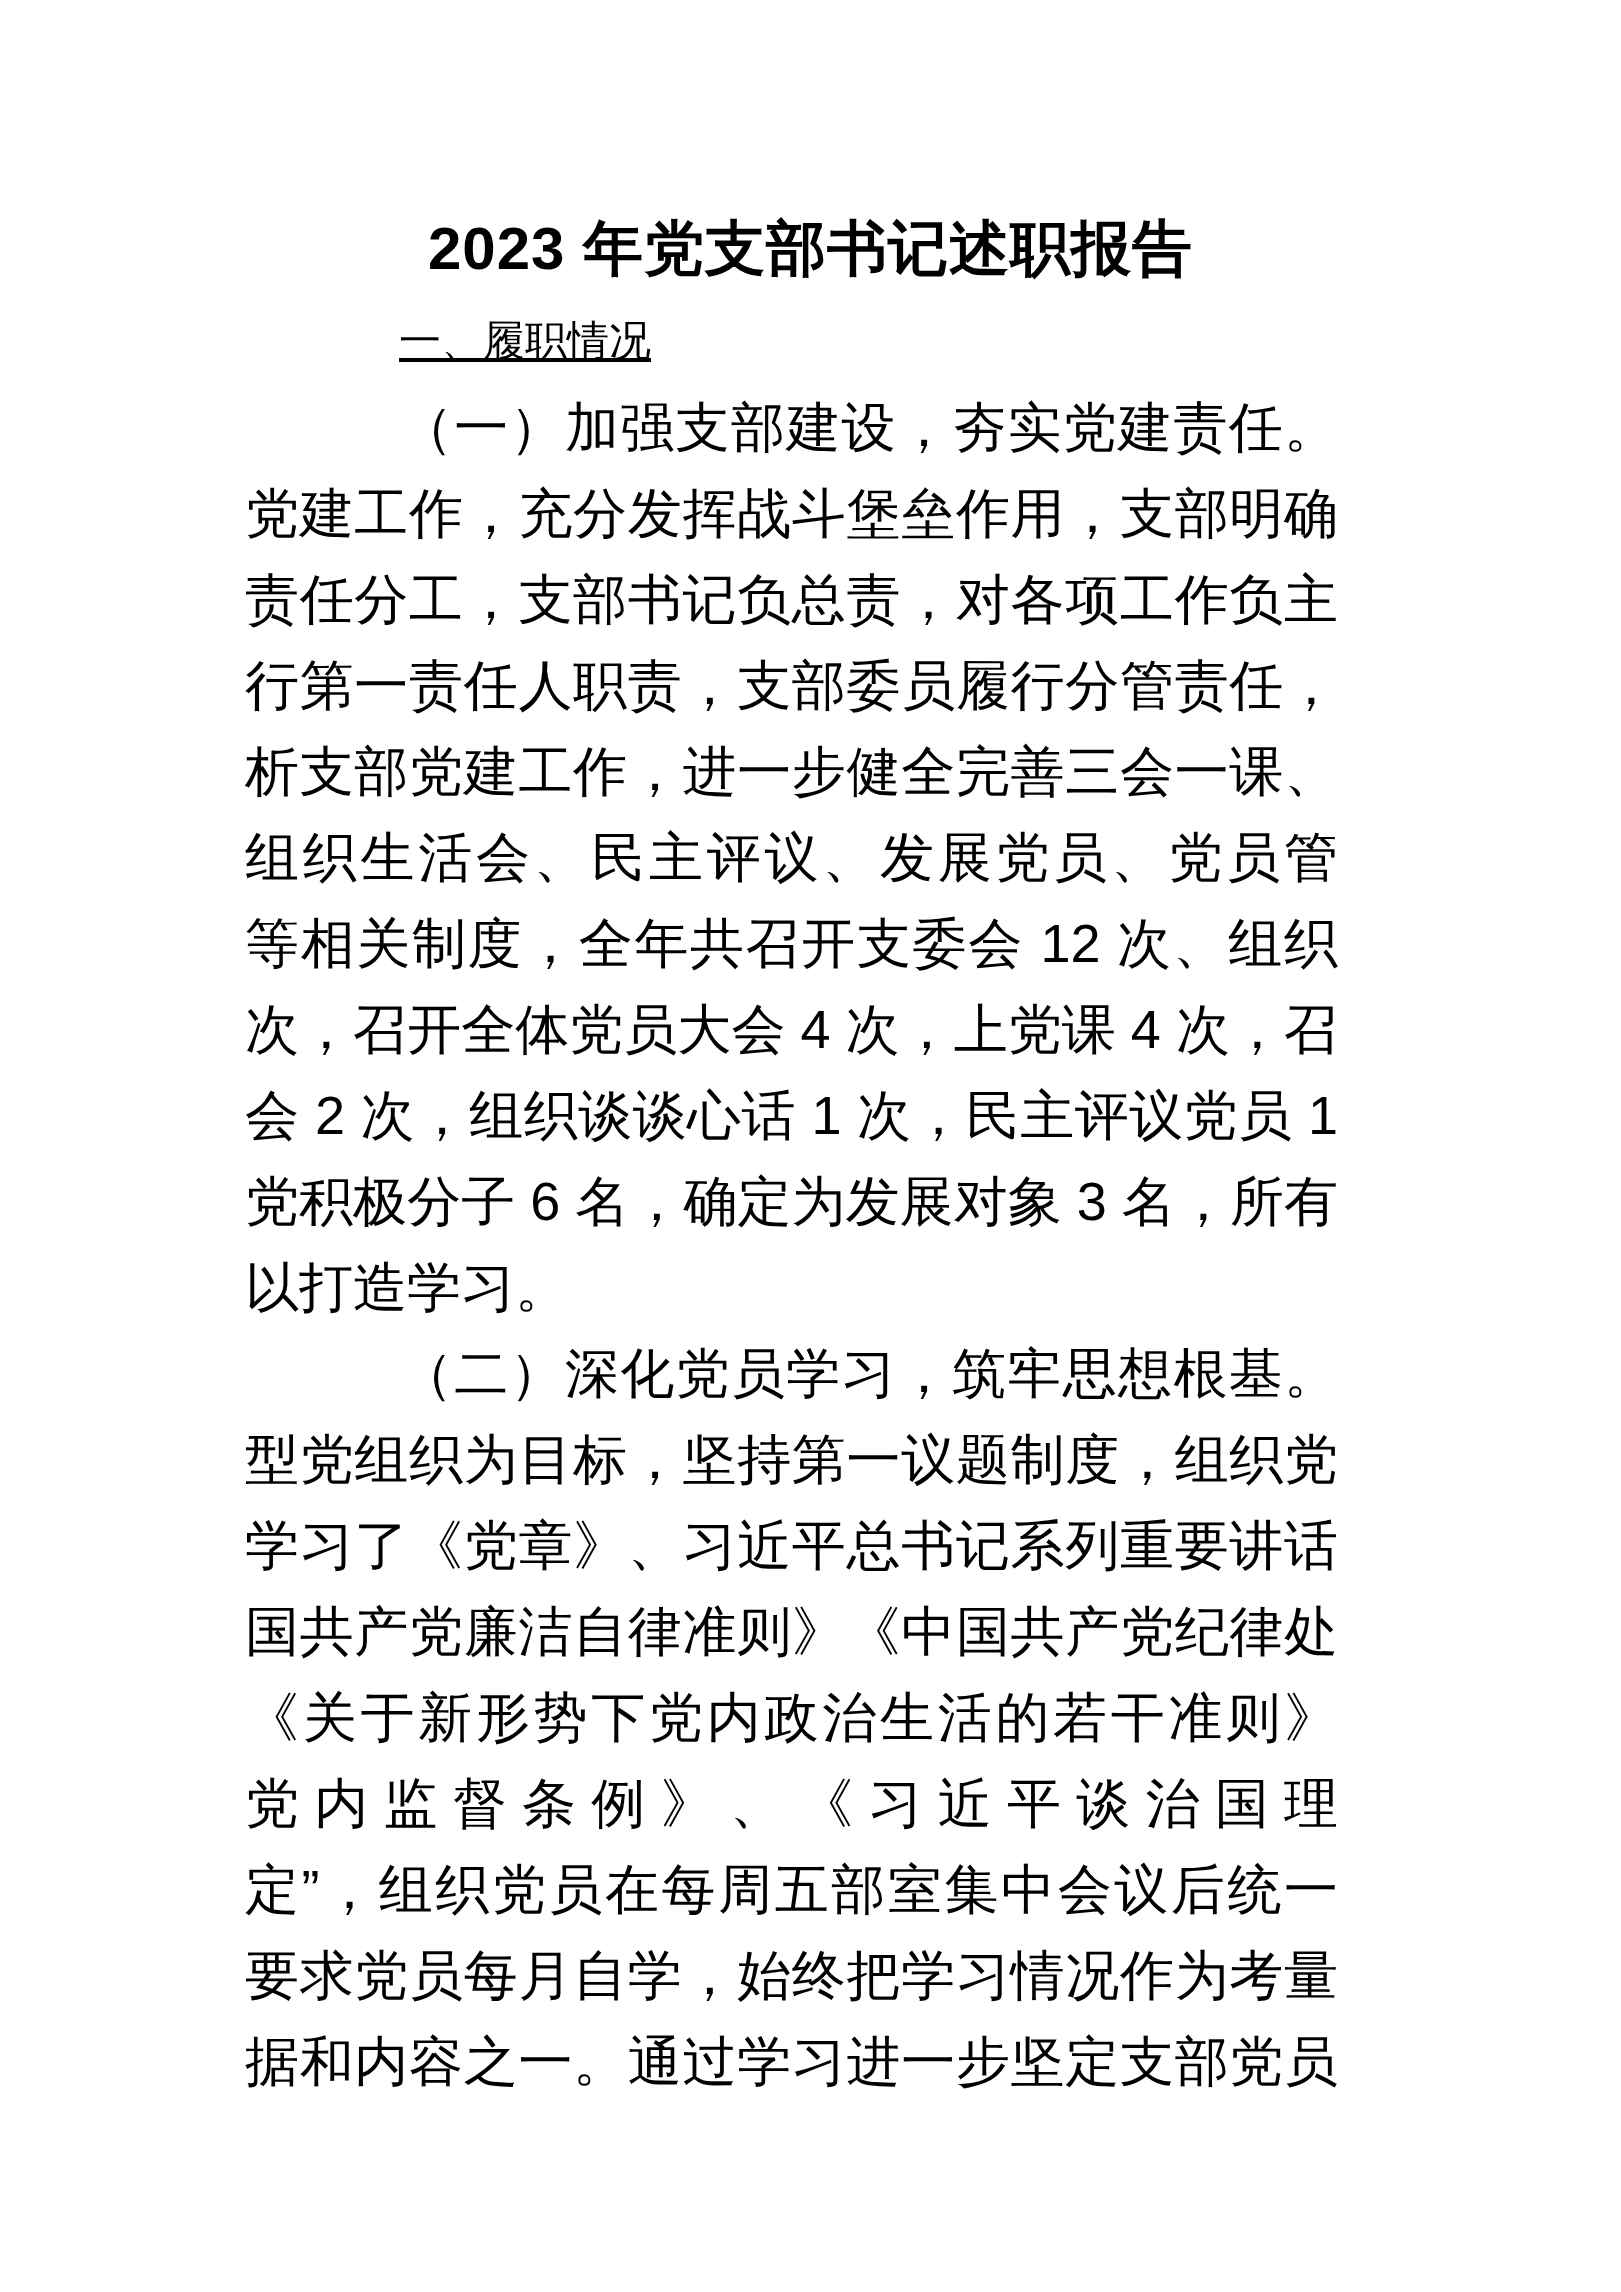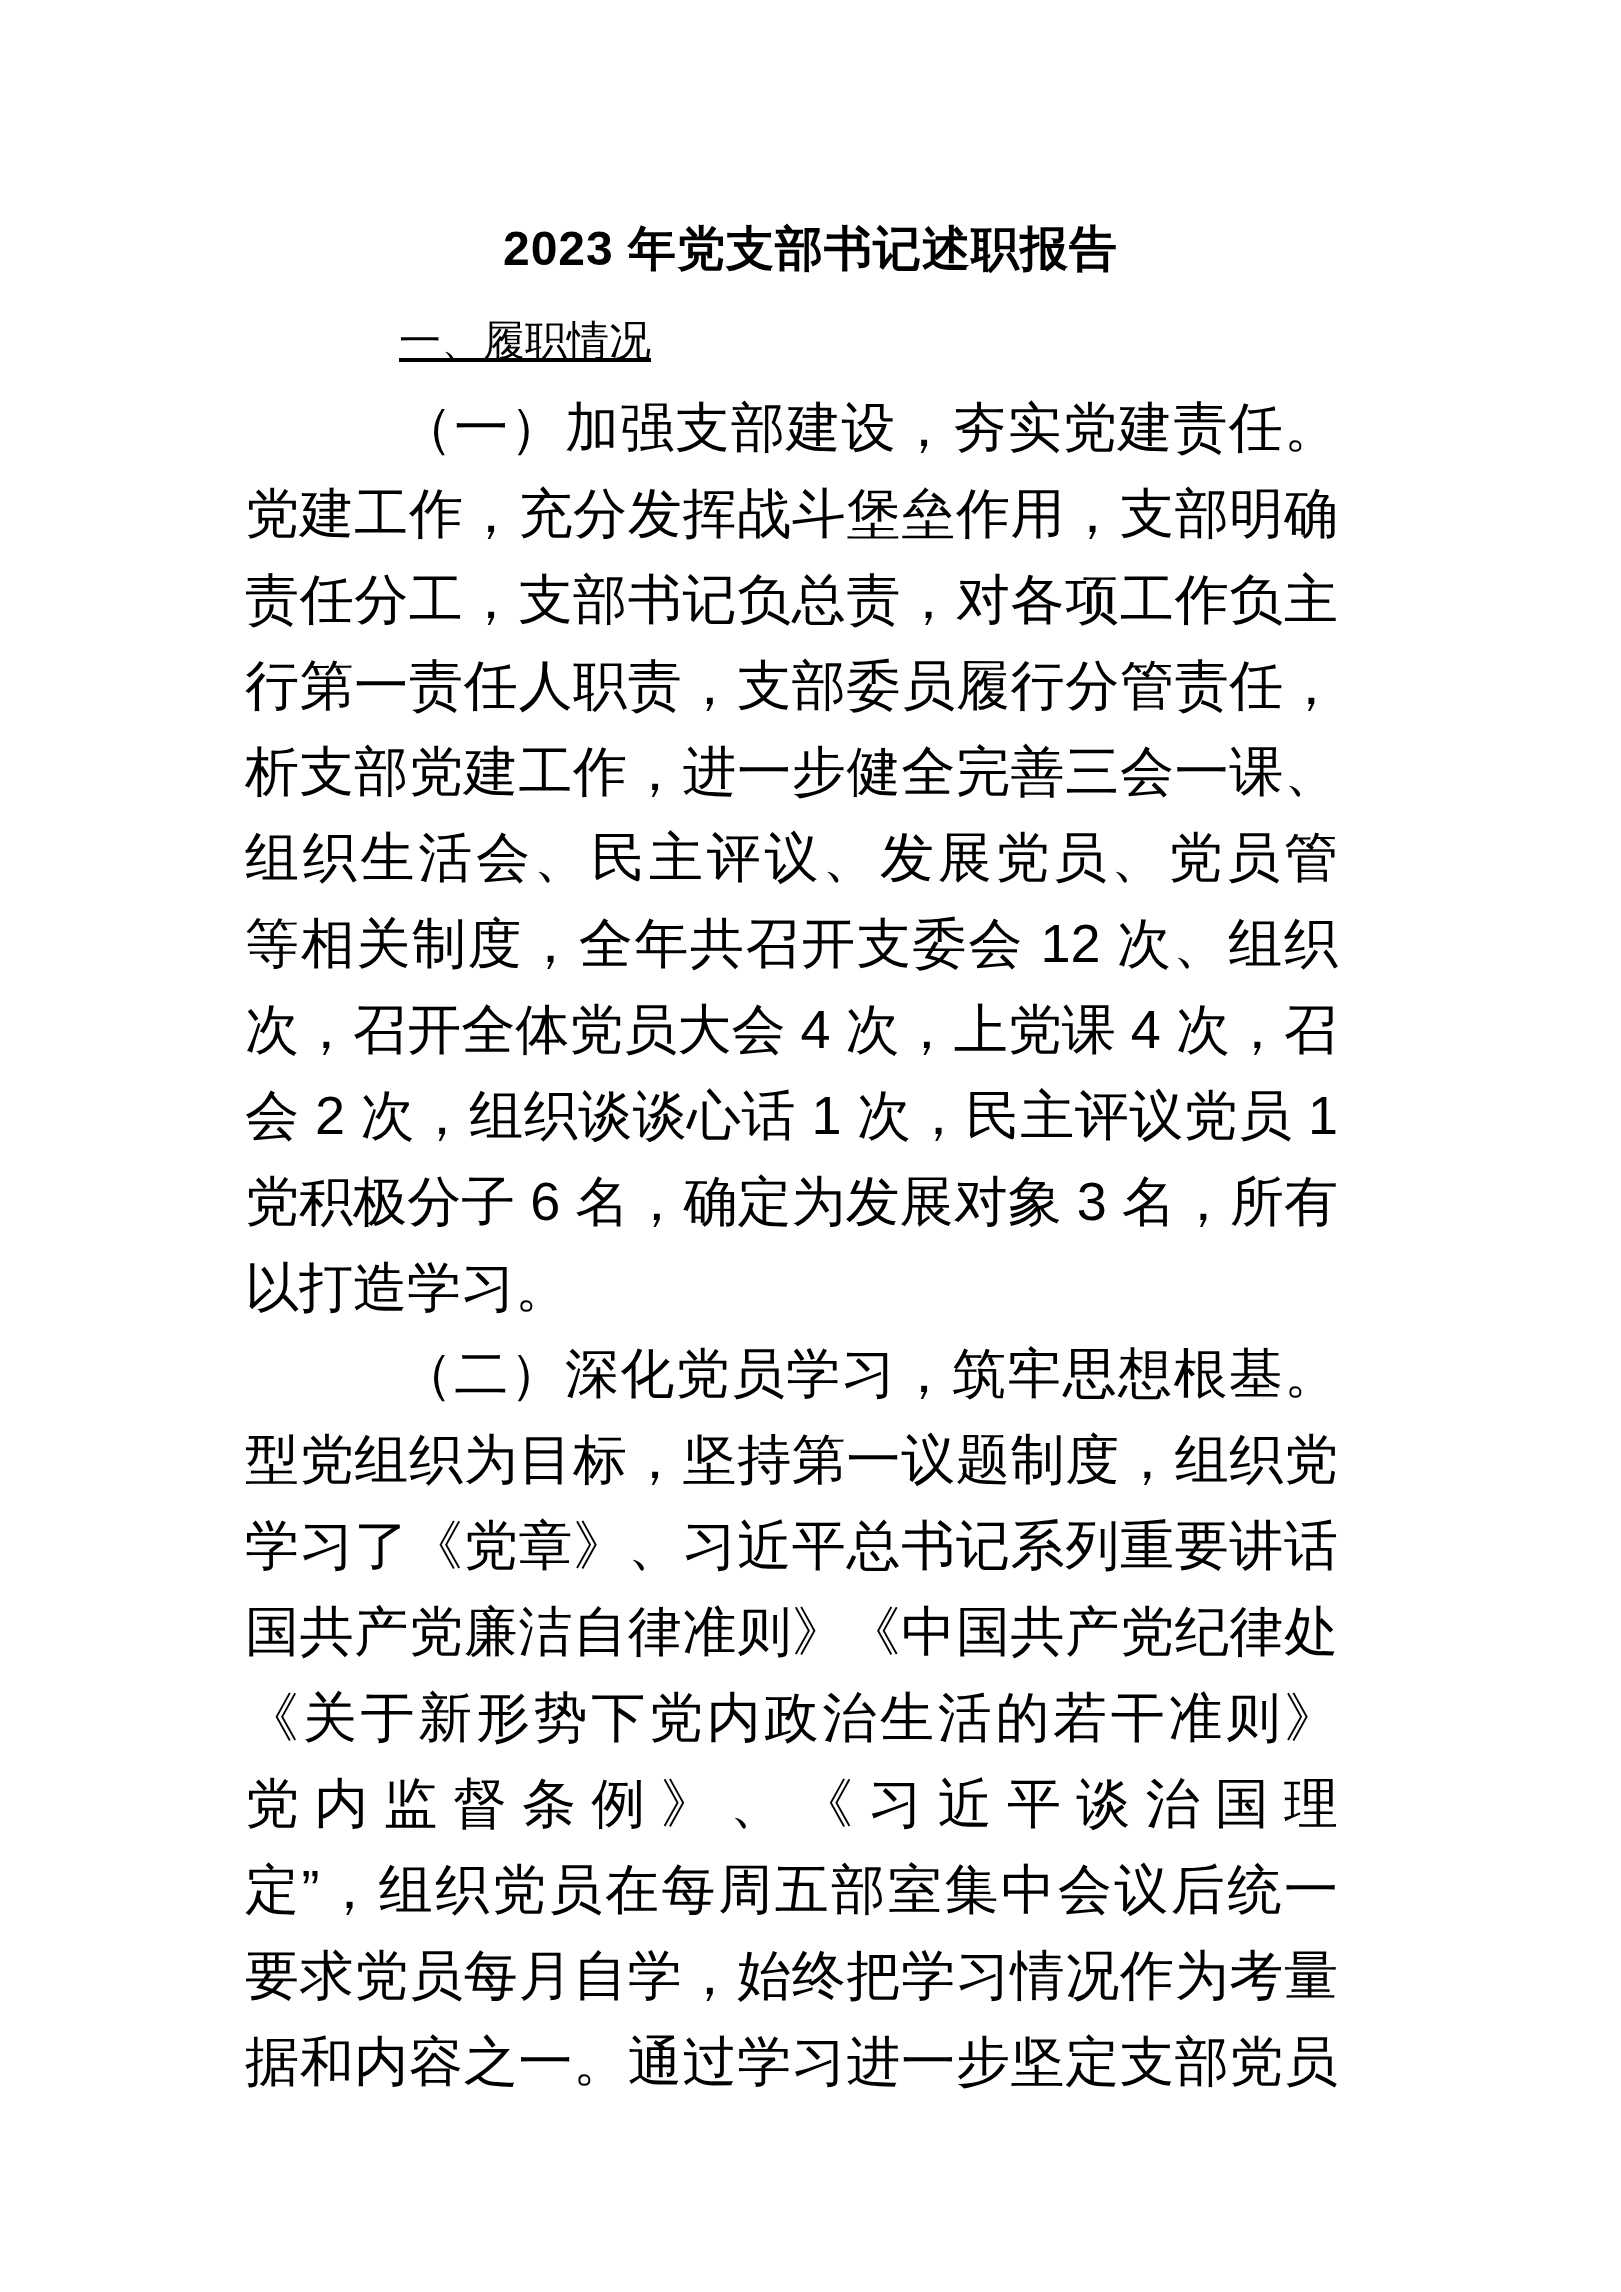--- a/index.html
+++ b/index.html
@@ -14,21 +14,21 @@
     background: #ffffff;
     color: #000000;
     font-family: "Liberation Sans", "DejaVu Sans", sans-serif;
     overflow: hidden;
   }
   .doc-title {
     padding-top: 200px;
     height: 98px;
     line-height: 98px;
     text-align: center;
-    font-size: 48px;
+    font-size: 60px;
     font-weight: 700;
     letter-spacing: 1px;
     white-space: nowrap;
   }
   .section-heading {
     margin-left: 245px;
     width: 1093px;
     padding-left: 154px;
     box-sizing: content-box;
     font-size: 42px;

